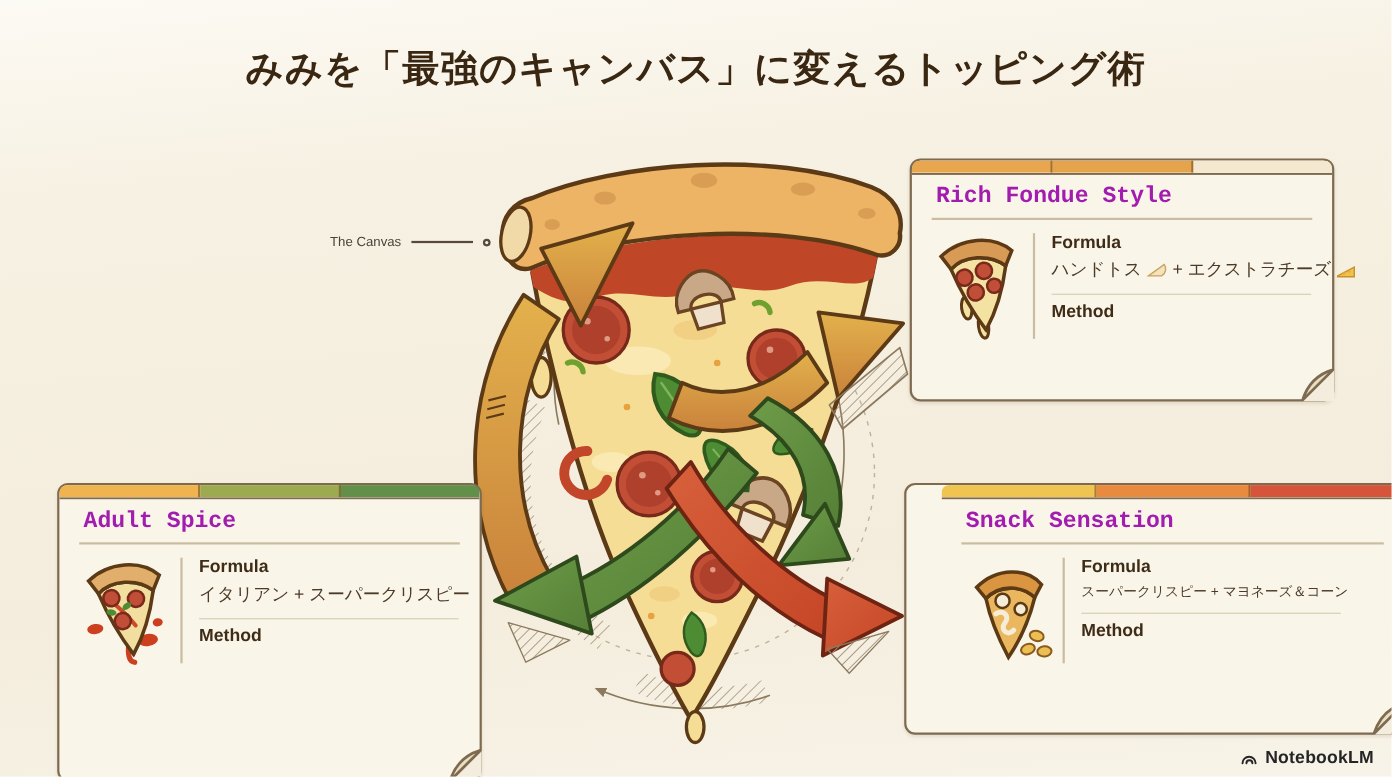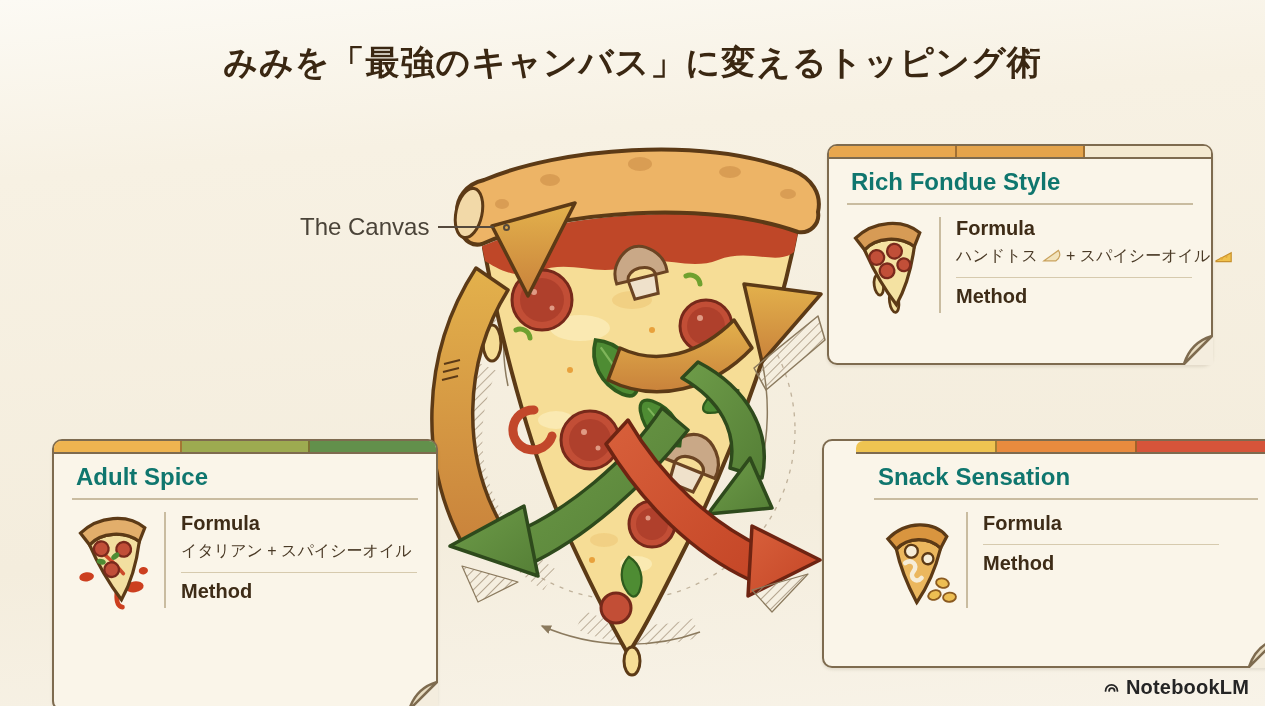--- a/index.html
+++ b/index.html
@@ -10,50 +10,50 @@
     position:relative; overflow:hidden; color:#3E2C17;
   }
   .page-title {
     position:absolute; top:40px; left:0; right:0; text-align:center;
     font-size:34px; font-weight:700; color:#3A2712; letter-spacing:1px;
   }
   
   .center-illustration { position:absolute; left:400px; top:118px; width:430px; height:560px; }
   
   .canvas-label { position:absolute; left:300px; top:213px; display:flex; align-items:center; gap:9px; z-index:5; }
-  .canvas-label .txt { font-size:24px; color:#4A4338; }
+  .canvas-label .txt { font-size:12px; color:#4A4338; }
   .canvas-label .line { width:56px; height:0; border-top:2px solid #55493C; }
   .canvas-label .dot { width:7px; height:7px; border:2px solid #55493C; border-radius:50%; background:transparent; }
   
   .card {
     position:absolute; background:#FAF5E9; border:2px solid #7E6B4F; border-radius:10px;
     box-shadow:0 2px 3px rgba(90,70,40,.12); z-index:4;
   }
   .card-rf { left:827px; top:144px; width:386px; height:221px; }
   .card-as { left:52px;  top:439px; width:386px; height:272px; }
   .card-ss { left:822px; top:439px; width:456px; height:229px;padding-left:32px; }
   .card-bar { display:flex; height:13px; border-bottom:2px solid #7E6B4F; border-radius:7px 7px 0 0; overflow:hidden; }
   .card-bar .seg { flex:1; border-right:2px solid rgba(92,58,22,.5); }
   .card-bar .seg:last-child { border-right:none; }
-  .card-title { margin:9px 22px 7px 22px; font-size:24px; font-weight:700; color:#0f766e; }
+  .card-title { margin:9px 22px 7px 22px; font-size:21px; font-weight:700; color:#a21caf;font-family:Liberation Mono, monospace; }
   .hr { height:2px; background:#C9BCA0; margin:0 18px; }
   .card-body { display:flex; padding:8px 14px 8px 10px; }
   .icon-col { width:100px; display:flex; align-items:center; justify-content:center; flex:none; }
   .vr { width:2px; background:#C9BCA0; margin:4px 0; flex:none; }
   .fields { flex:1; padding-left:15px; padding-top:2px; }
-  .flabel { font-size:20px; font-weight:700; color:#3E2C17; margin:2px 0 4px 0; }
+  .flabel { font-size:16px; font-weight:700; color:#3E2C17; margin:2px 0 4px 0; }
   .fvalue { font-size:16px; color:#4A3A26; line-height:1.5; max-width:236px; }
   .formula-line { display:flex; align-items:center; gap:4px; white-space:nowrap; }
   .card-ss .formula-line .fvalue { font-size:12.5px; }
   .thin { height:1px; background:#D6CAAE; margin:9px 0 7px 0; max-width:236px; }
   .mini-icon { width:20px; height:16px; flex:none; }
   .dogear { position:absolute; right:-2px; bottom:-2px; width:30px; height:30px; }
   
   .footer-brand { position:absolute; right:16px; bottom:7px; display:flex; align-items:center; gap:6px; z-index:6; }
-  .footer-brand .brand-text { font-size:20px; font-weight:700; color:#252525; letter-spacing:.2px; }
+  .footer-brand .brand-text { font-size:16px; font-weight:700; color:#252525; letter-spacing:.2px; }
 </style>
 </head>
 <body>
 
 <h1 class="page-title">みみを「最強のキャンバス」に変えるトッピング術</h1>
 
 <svg class="center-illustration" viewBox="0 0 430 560" aria-hidden="true">
   <defs>
     <pattern id="hatch" width="7" height="7" patternUnits="userSpaceOnUse" patternTransform="rotate(45)">
       <line x1="0" y1="0" x2="0" y2="7" stroke="#A3927A" stroke-width="1.6"></line>
@@ -238,21 +238,21 @@
       </svg>
     </div>
     <div class="vr"></div>
     <div class="fields">
       <div class="flabel">Formula</div>
       <div class="formula-line">
         <span class="fvalue">ハンドトス</span>
         <svg class="mini-icon" viewBox="0 0 24 20">
           <path d="M2,16 L20,3 C23,7 22,13 17,16 Z" fill="#F2E3BC" stroke="#C9A25D" stroke-width="1.5"></path>
         </svg>
-        <span class="fvalue">+ スパイシーオイル</span>
+        <span class="fvalue">+ エクストラチーズ</span>
         <svg class="mini-icon" viewBox="0 0 24 20">
           <path d="M2,16 L21,6 L21,17 L2,17 Z" fill="#F0C14B" stroke="#C8912E" stroke-width="1.5"></path>
           <circle cx="9" cy="13" r="1.8" fill="#E2A93A"></circle>
             <circle cx="15" cy="11" r="1.4" fill="#E2A93A"></circle>
         </svg>
       </div>
       <div class="thin"></div>
       <div class="flabel">Method</div>
     </div>
   </div>
@@ -286,21 +286,21 @@
           <circle cx="46" cy="66" r="8" fill="#C14F38" stroke="#7A2A1C" stroke-width="2.5"></circle>
           <ellipse cx="52" cy="52" rx="5" ry="3" fill="#4E8C33" transform="rotate(-30 52 52)"></ellipse>
           <ellipse cx="36" cy="56" rx="5" ry="3" fill="#4E8C33" transform="rotate(20 36 56)"></ellipse>
         </g>
       </svg>
     </div>
     <div class="vr"></div>
     <div class="fields">
       <div class="flabel">Formula</div>
       <div class="formula-line">
-        <span class="fvalue">イタリアン + スパイシーオイル</span>
+        <span class="fvalue">イタリアン + スーパークリスピー</span>
       </div>
       <div class="thin"></div>
       <div class="flabel">Method</div>
     </div>
   </div>
   <svg class="dogear" viewBox="0 0 30 30">
     <path d="M30,0 L30,30 L0,30 Z" fill="#F4EDDE"></path>
     <path d="M1,29 L29,1 Q8,7 1,29 Z" fill="#E9DDC2" stroke="#7E6B4F" stroke-width="2.5" stroke-linejoin="round"></path>
   </svg>
 </section>
@@ -324,20 +324,23 @@
           <circle cx="63" cy="56" r="6" fill="#F6EDD8" stroke="#5C3A16" stroke-width="2.5"></circle>
           <ellipse cx="76" cy="84" rx="7" ry="5" fill="#EDBE52" stroke="#8A5A20" stroke-width="2" transform="rotate(20 76 84)"></ellipse>
           <ellipse cx="66" cy="96" rx="7" ry="5" fill="#EDBE52" stroke="#8A5A20" stroke-width="2" transform="rotate(-15 66 96)"></ellipse>
           <ellipse cx="82" cy="100" rx="7" ry="5" fill="#EDBE52" stroke="#8A5A20" stroke-width="2"></ellipse>
         </g>
       </svg>
     </div>
     <div class="vr"></div>
     <div class="fields">
       <div class="flabel">Formula</div>
+      <div class="formula-line">
+        <span class="fvalue">スーパークリスピー + マヨネーズ＆コーン</span>
+      </div>
       <div class="thin"></div>
       <div class="flabel">Method</div>
     </div>
   </div>
   <svg class="dogear" viewBox="0 0 30 30">
     <path d="M30,0 L30,30 L0,30 Z" fill="#F4EDDE"></path>
     <path d="M1,29 L29,1 Q8,7 1,29 Z" fill="#E9DDC2" stroke="#7E6B4F" stroke-width="2.5" stroke-linejoin="round"></path>
   </svg>
 </section>
 

